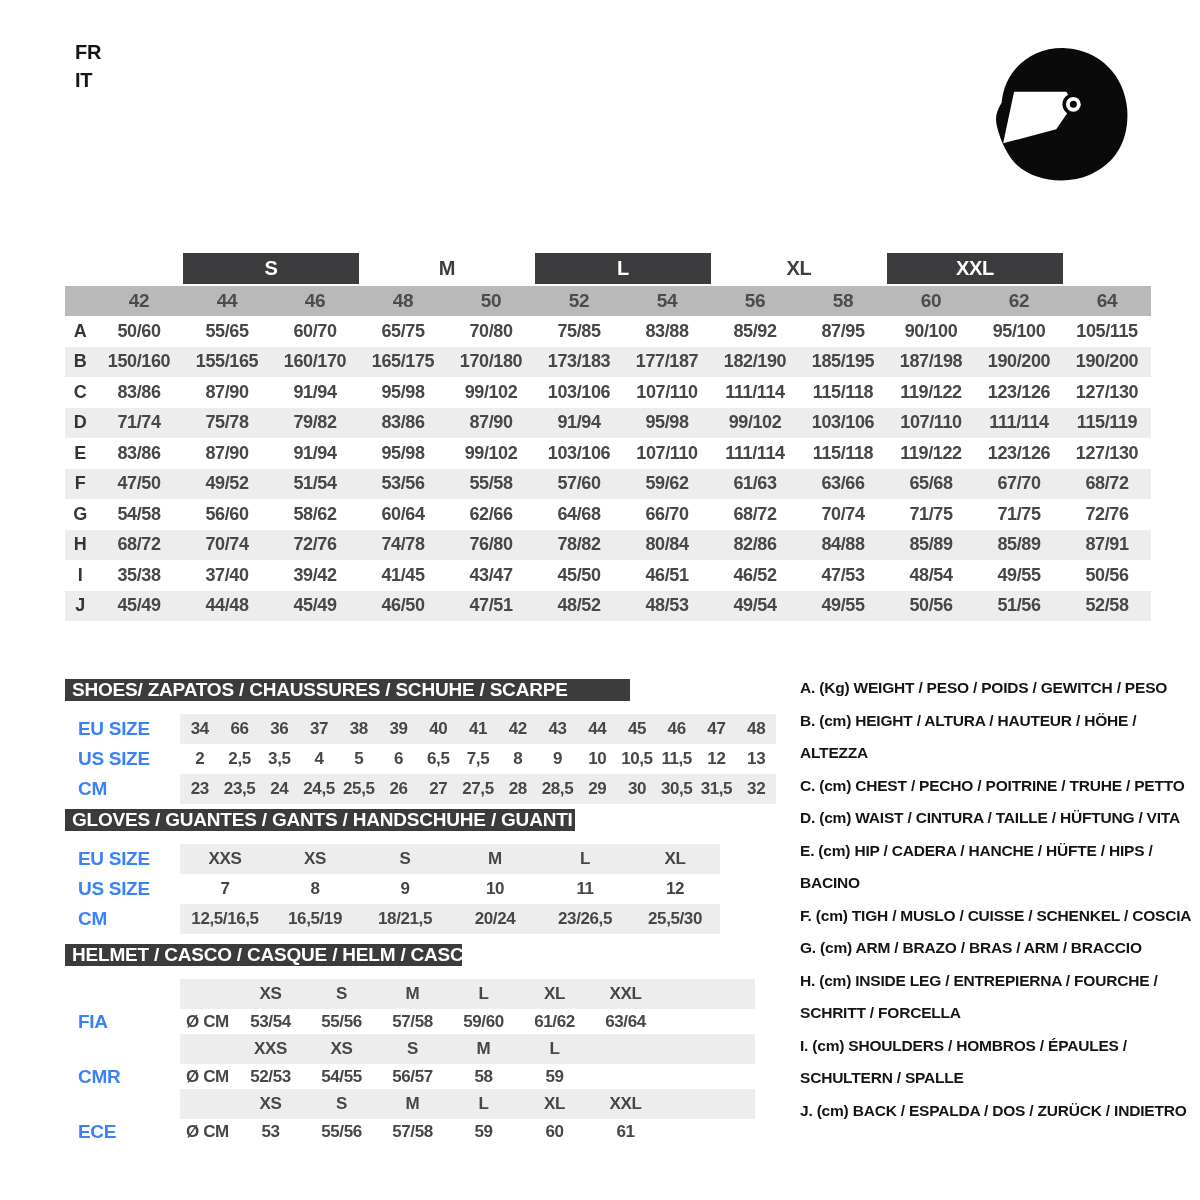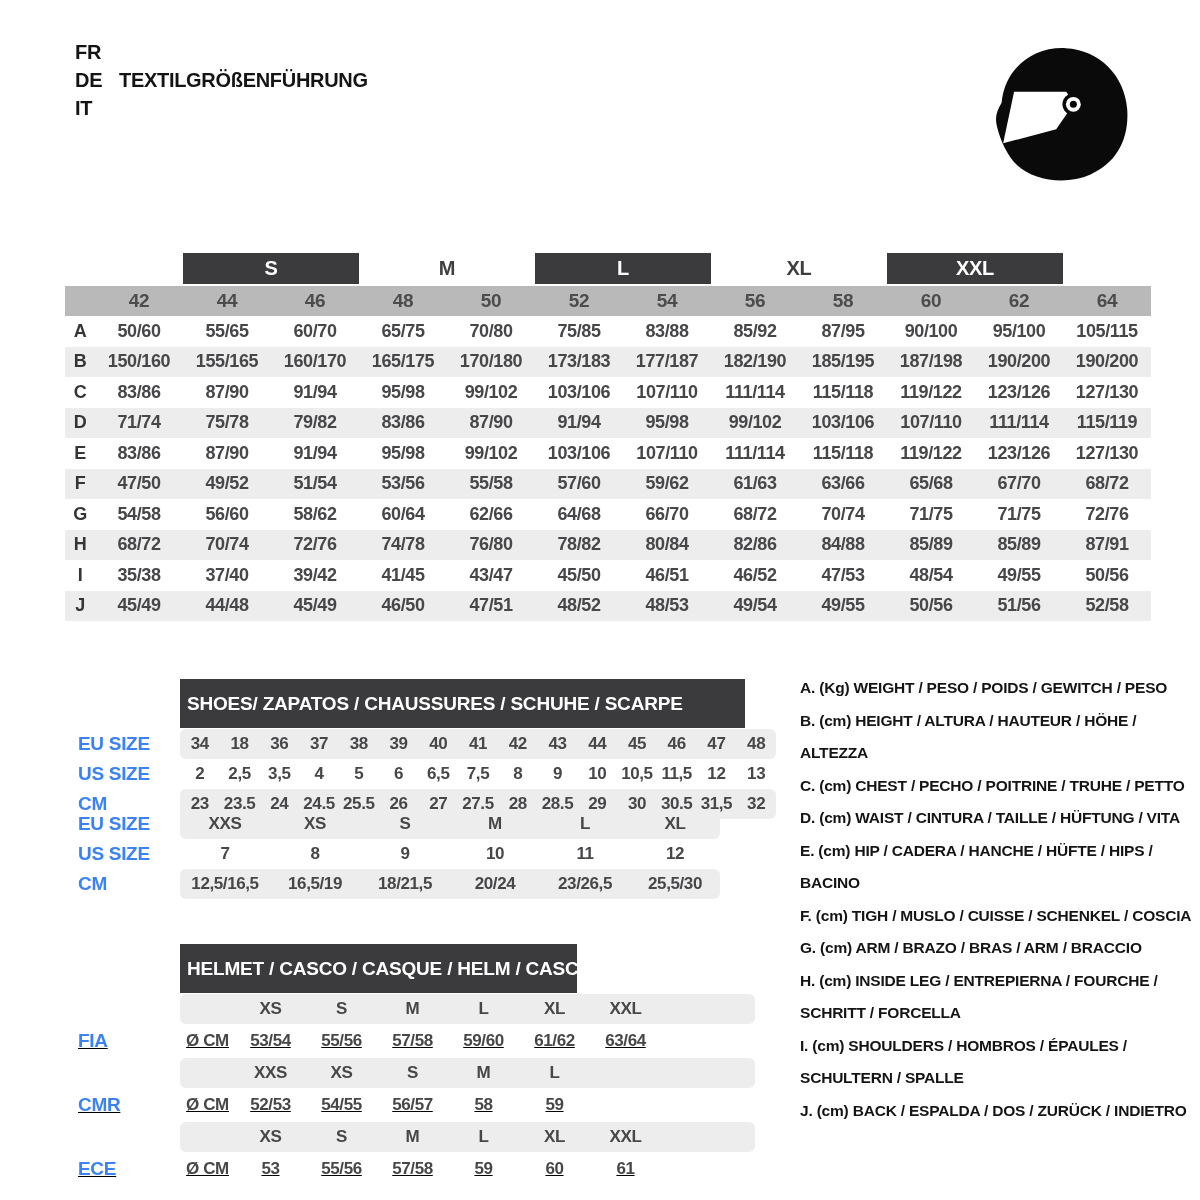--- a/index.html
+++ b/index.html
@@ -26,55 +26,51 @@
   .num-band .cell{color:#4c4c4c;font-size:19px;}
   .trow{height:30.5px;}
   .trow.striped{background:#ededed;}
   .cell{display:flex;align-items:center;justify-content:center;font-size:18px;color:#47474a;
         letter-spacing:-0.4px;white-space:nowrap;}
   .rlabel{color:#353538;}
 
   
   .sec{position:absolute;left:65px;}
   .sec-row{display:flex;align-items:stretch;height:30px;}
-  .sec-row.bar{height:49px;margin-bottom:1px;}
+  .sec-row.bar{height:34px;margin-bottom:1px;flex-direction:column;}
   .slabel{width:115px;display:flex;align-items:center;font-size:19px;color:#3b82f6;
           padding-left:13px;box-sizing:border-box;letter-spacing:-0.3px;flex:0 0 auto;}
   .title-bar{background:#3b3b3d;color:#fff;display:flex;align-items:center;padding-left:7px;
              font-size:19px;letter-spacing:-0.2px;box-sizing:border-box;white-space:nowrap;}
-  .cells{display:grid;flex:0 0 auto;border-radius:6px;}
+  .cells{display:grid;flex:0 0 auto;}
   .cells.striped{background:#ededed;}
   .cells .cell{font-size:17px;}
   #shoes{top:679px;width:711px;}
   #shoes .cells{width:596px;grid-template-columns:repeat(15,1fr);}
   #shoes .title-bar{width:565px;}
   #gloves{top:809px;width:655px;}
   #gloves .cells{width:540px;grid-template-columns:repeat(6,1fr);}
   #gloves .title-bar{width:510px;}
   #helmetsec{top:944px;width:690px;}
   #helmetsec .cells{width:575px;grid-template-columns:55px repeat(6,71px) 1fr;}
   #helmetsec .title-bar{width:397px;}
-  .sec-row.h-val{height:34px;text-decoration:underline;}
+  .sec-row.h-val{height:25px;}
 
   
   #legend{position:absolute;left:800px;top:672px;width:402px;font-size:15.5px;color:#141414;
           line-height:32.5px;letter-spacing:-0.2px;}
 </style>
 </head>
 <body>
 
 <div class="page">
 
   <div class="lang-block" id="langs">
       <div class="lang-row">
         <span class="lang-code">FR</span>
-      </div>
-      <div class="lang-row">
-        <span class="lang-code">DE</span>
-        <span class="lang-title">TEXTILGRÖßENFÜHRUNG</span>
       </div>
       <div class="lang-row">
         <span class="lang-code">IT</span>
       </div>
     </div>
 
   <svg class="helmet-svg" viewBox="0 0 200 190" aria-hidden="true">
     <path fill="#0a0a0a" d="M102,8 C146,10 178,44 181,86 C184,126 166,156 134,170
              C102,184 62,178 40,158 C28,147 18,126 14,108 C11,96 14,88 20,78
              C24,34 60,6 102,8 Z"></path>
@@ -264,21 +260,21 @@
   <div class="sec" id="shoes">
     <div class="sec-row bar">
       <div class="slabel"></div>
       <div class="title-bar">SHOES/ ZAPATOS / CHAUSSURES / SCHUHE / SCARPE</div>
     </div>
     <div class="rows">
         <div class="sec-row">
           <div class="slabel">EU SIZE</div>
           <div class="cells striped">
             <div class="cell">34</div>
-            <div class="cell">18</div>
+            <div class="cell">66</div>
             <div class="cell">36</div>
             <div class="cell">37</div>
             <div class="cell">38</div>
             <div class="cell">39</div>
             <div class="cell">40</div>
             <div class="cell">41</div>
             <div class="cell">42</div>
             <div class="cell">43</div>
             <div class="cell">44</div>
             <div class="cell">45</div>
@@ -324,20 +320,24 @@
             <div class="cell">30</div>
             <div class="cell">30,5</div>
             <div class="cell">31,5</div>
             <div class="cell">32</div>
           </div>
         </div>
       </div>
   </div>
 
   <div class="sec" id="gloves">
+    <div class="sec-row bar">
+      <div class="slabel"></div>
+      <div class="title-bar">GLOVES / GUANTES / GANTS / HANDSCHUHE / GUANTI</div>
+    </div>
     <div class="rows">
         <div class="sec-row">
           <div class="slabel">EU SIZE</div>
           <div class="cells striped">
             <div class="cell">XXS</div>
             <div class="cell">XS</div>
             <div class="cell">S</div>
             <div class="cell">M</div>
             <div class="cell">L</div>
             <div class="cell">XL</div>

